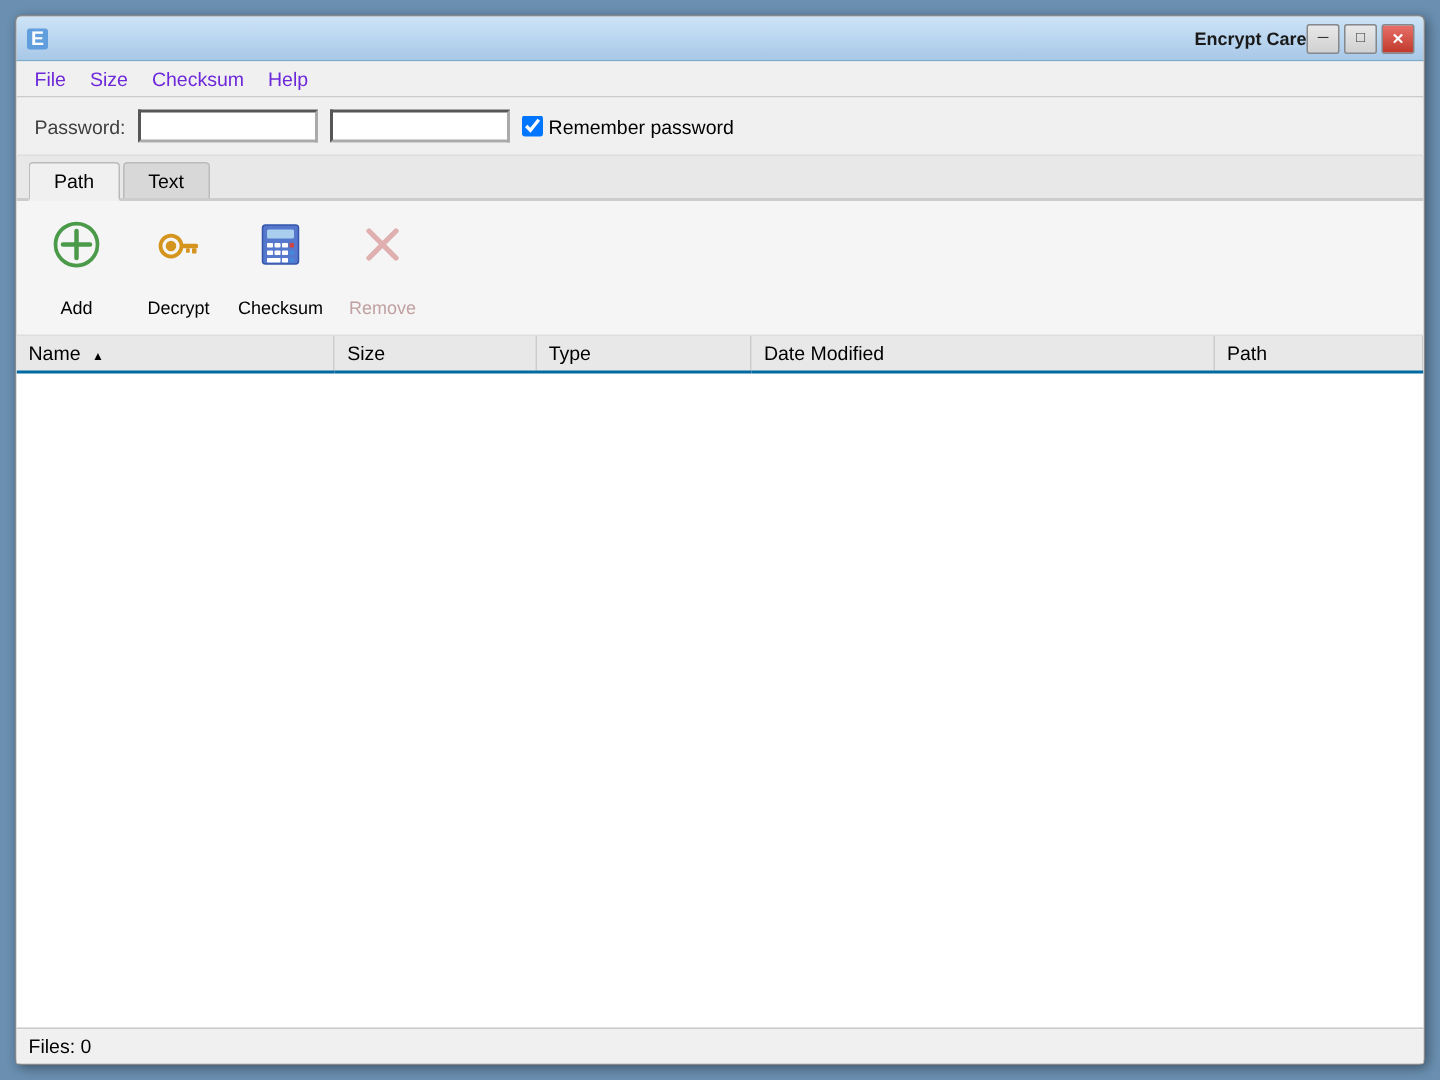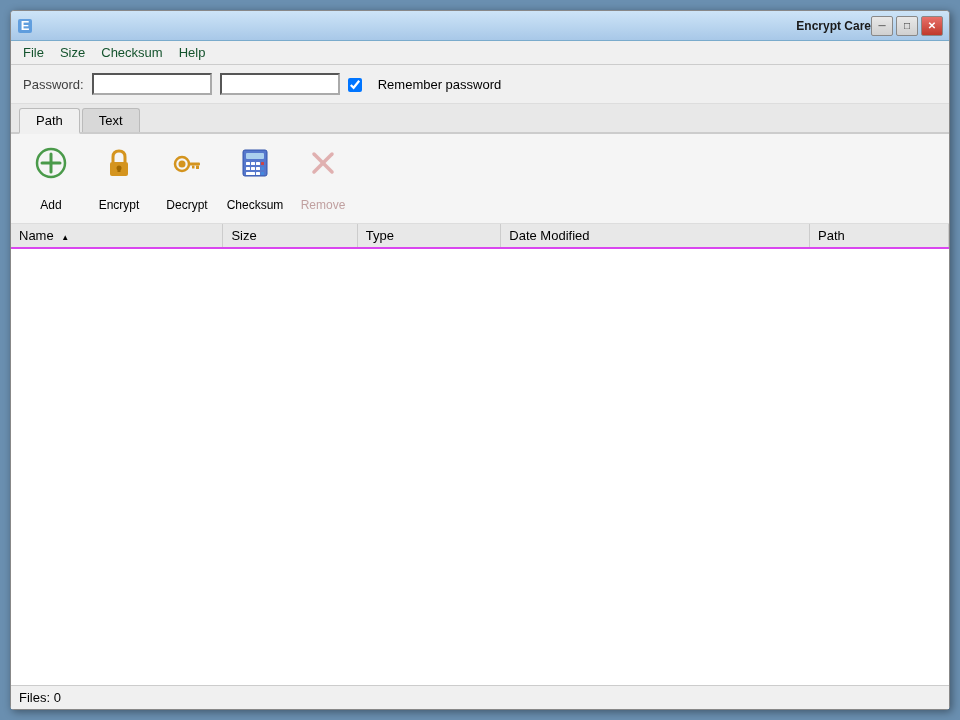--- a/index.html
+++ b/index.html
@@ -88,21 +88,21 @@
       border-bottom: 1px solid #ccc;
       display: flex;
       align-items: center;
       padding: 0 4px;
     }
 
     .menu-item {
       padding: 2px 8px;
       cursor: pointer;
       border-radius: 2px;
-      color: #14532d;
+      color: #6d28d9;
     }
 
     
     .password-row {
       display: flex;
       align-items: center;
       padding: 8px 12px;
       gap: 8px;
       background: #f0f0f0;
       border-bottom: 1px solid #ddd;
@@ -126,22 +126,22 @@
       width: 120px;
       height: 22px;
       border: 2px inset #aaa;
       background: white;
       padding: 2px 4px;
       outline: none;
     }
 
     .remember-label {
       display: flex;
-      align-items: flex-end;
-      gap: 16px;
+      align-items: center;
+      gap: 4px;
       cursor: pointer;
     }
 
     .remember-label input[type=checkbox] {
       width: 14px;
       height: 14px;
     }
 
     
     .tab-bar {
@@ -229,21 +229,21 @@
     }
 
     .file-table thead tr {
       background: #e8e8e8;
     }
 
     .file-table th {
       text-align: left;
       padding: 4px 8px;
       border-right: 1px solid #ccc;
-      border-bottom: 2px solid #d946ef;
+      border-bottom: 2px solid #0369a1;
       font-weight: normal;
       color: #000;
       white-space: nowrap;
       cursor: pointer;
     }
 
     .file-table th .sort-arrow {
       font-size: 8px;
       margin-left: 4px;
     }
@@ -328,34 +328,20 @@
       <div class="tool-icon add-icon-svg">
         <svg width="34" height="34" viewBox="0 0 34 34">
           <circle cx="17" cy="17" r="14" fill="none" stroke="#4a9a4a" stroke-width="2.5"></circle>
           <line x1="17" y1="8" x2="17" y2="26" stroke="#4a9a4a" stroke-width="3" stroke-linecap="round"></line>
           <line x1="8" y1="17" x2="26" y2="17" stroke="#4a9a4a" stroke-width="3" stroke-linecap="round"></line>
         </svg>
       </div>
       <span class="tool-btn-label">Add</span>
     </div>
 
-    <div class="tool-btn">
-      <div class="tool-icon encrypt-icon-svg">
-        <svg width="34" height="34" viewBox="0 0 34 34">
-
-          <rect x="8" y="16" width="18" height="14" rx="2" fill="#d4941e"></rect>
-
-          <path d="M11 16 V11 Q11 5 17 5 Q23 5 23 11 V16" fill="none" stroke="#d4941e" stroke-width="3"></path>
-
-          <circle cx="17" cy="22" r="2.5" fill="#a06800"></circle>
-          <rect x="15.5" y="22" width="3" height="4" fill="#a06800"></rect>
-        </svg>
-      </div>
-      <span class="tool-btn-label">Encrypt</span>
-    </div>
 
     <div class="tool-btn">
       <div class="tool-icon decrypt-icon-svg">
         <svg width="34" height="34" viewBox="0 0 34 34">
 
           <circle cx="12" cy="18" r="7" fill="none" stroke="#d4941e" stroke-width="2.5"></circle>
           <circle cx="12" cy="18" r="3.5" fill="#d4941e"></circle>
           <rect x="18" y="16.5" width="12" height="3" rx="1" fill="#d4941e"></rect>
           <rect x="26" y="19.5" width="3" height="3.5" rx="0.5" fill="#d4941e"></rect>
           <rect x="22" y="19.5" width="2.5" height="3" rx="0.5" fill="#d4941e"></rect>

